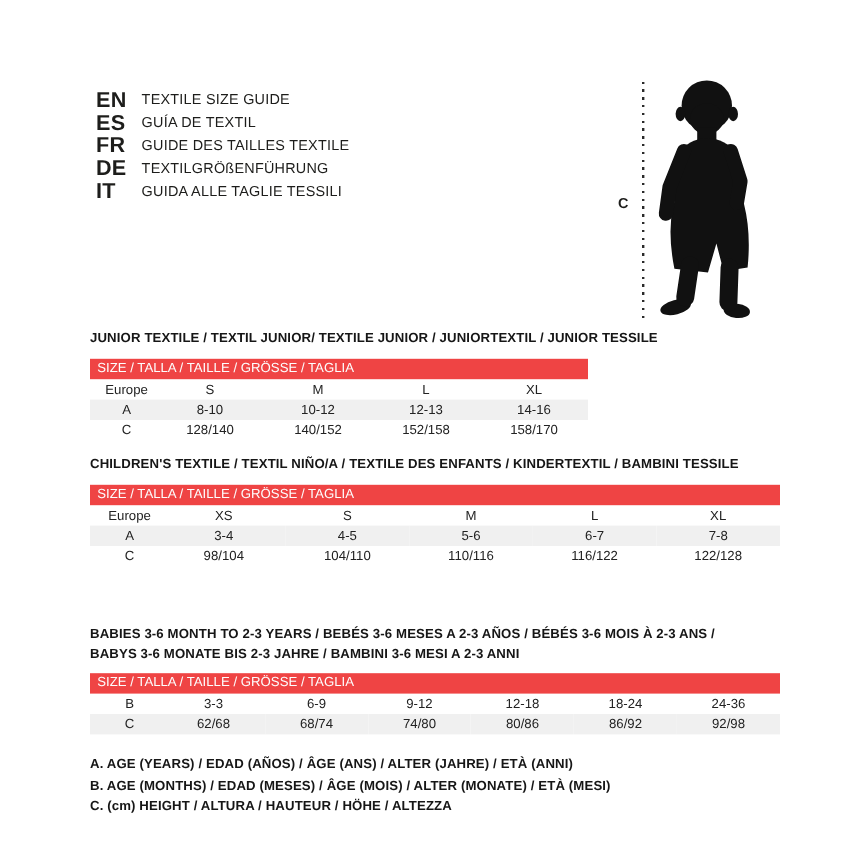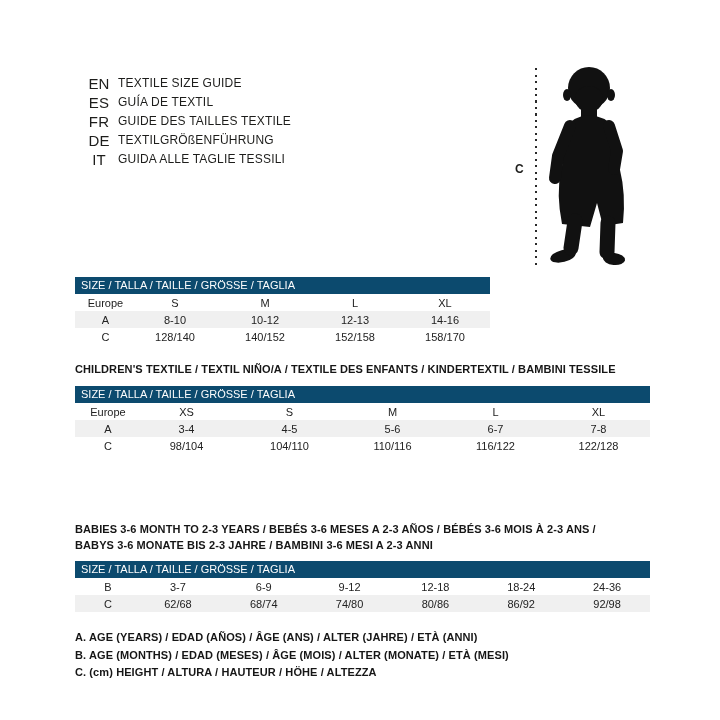--- a/index.html
+++ b/index.html
@@ -4,39 +4,39 @@
 <style>
   html,body{margin:0;padding:0;background:#ffffff;}
   .page{
     position:relative;width:720px;height:720px;background:#ffffff;overflow:hidden;
     font-family:"Liberation Sans","DejaVu Sans",sans-serif;color:#1d1d1b;
   }
 
   
   .lang-list{position:absolute;left:80px;top:74px;}
   .lang-row{display:flex;height:19px;line-height:19px;}
-  .lang-code{width:38px;font-size:15px;font-weight:normal;letter-spacing:.2px;text-align:center;}
+  .lang-code{width:38px;font-size:18px;font-weight:bold;letter-spacing:.2px;}
   .lang-label{font-size:12px;font-weight:normal;letter-spacing:.2px;}
 
   
   .figure{position:absolute;left:515px;top:64px;width:145px;height:212px;}
   .c-label{position:absolute;left:0;top:98px;font-size:12px;font-weight:bold;}
   .dotted-line{
     position:absolute;left:20px;top:4px;width:2px;height:200px;
     background-image:repeating-linear-gradient(to bottom,#2a2a2a 0px,#2a2a2a 2px,transparent 2px,transparent 6.5px);
   }
   .toddler-svg{position:absolute;left:30px;top:2px;}
 
   
   .tbl-section{position:absolute;left:75px;}
   .tbl-title{margin:0;font-size:11px;font-weight:bold;line-height:11px;letter-spacing:.1px;margin-bottom:11px;color:#161616;}
   .tbl-title-2line{margin-bottom:8px;margin-top:36px;}
   .tbl-title-2line .tline{display:block;line-height:16px;}
   .size-bar{
-    height:17px;line-height:17px;background:#0c4a6e;color:#fdfdfd;
+    height:17px;line-height:17px;background:#ef4444;color:#fdfdfd;
     font-size:11px;padding-left:6px;box-sizing:border-box;
   }
   table.size-table{border-collapse:collapse;table-layout:fixed;}
   table.size-table td{
     height:17px;padding:0;font-size:11px;text-align:center;vertical-align:middle;color:#222;
   }
   table.size-table td.lbl{text-align:center;padding-left:6px;}
   tr.shaded td{background:#f0f0f0;}
 
   
@@ -89,20 +89,21 @@
       <g fill="none" stroke="#111111" stroke-width="12" stroke-linecap="round" stroke-linejoin="round">
         <path d="M25,60 L13,90 L10,112"></path>
         <path d="M64,60 L72,85 L69,103"></path>
         <path d="M30,155 L26,182" stroke-width="15"></path>
         <path d="M63,157 L62,186" stroke-width="15"></path>
       </g>
     </svg>
   </div>
 
   <section class="tbl-section" style="top:277px">
+    <h3 class="tbl-title">JUNIOR TEXTILE / TEXTIL JUNIOR/ TEXTILE JUNIOR / JUNIORTEXTIL / JUNIOR TESSILE</h3>
     <div class="size-bar" style="width:415px">SIZE / TALLA / TAILLE / GRÖSSE / TAGLIA</div>
     <table class="size-table" style="width:415px">
       <colgroup>
           <col style="width:55px">
           <col>
           <col>
           <col>
           <col>
         </colgroup>
       <tbody>
@@ -124,21 +125,21 @@
         <td class="lbl">C</td>
         <td>128/140</td>
         <td>140/152</td>
         <td>152/158</td>
         <td>158/170</td>
       </tr>
     </tbody>
       </table>
   </section>
 
-  <section class="tbl-section" style="top:364px">
+  <section class="tbl-section" style="top:382px">
     <h3 class="tbl-title">CHILDREN'S TEXTILE / TEXTIL NIÑO/A / TEXTILE DES ENFANTS / KINDERTEXTIL / BAMBINI TESSILE</h3>
     <div class="size-bar" style="width:575px">SIZE / TALLA / TAILLE / GRÖSSE / TAGLIA</div>
     <table class="size-table" style="width:575px">
       <colgroup>
           <col style="width:60px">
           <col>
           <col>
           <col>
           <col>
           <col>
@@ -184,21 +185,21 @@
           <col>
           <col>
           <col>
           <col>
           <col>
           <col>
         </colgroup>
       <tbody>
           <tr>
         <td class="lbl">B</td>
-        <td>3-7</td>
+        <td>3-3</td>
         <td>6-9</td>
         <td>9-12</td>
         <td>12-18</td>
         <td>18-24</td>
         <td>24-36</td>
       </tr>
       <tr class="shaded">
         <td class="lbl">C</td>
         <td>62/68</td>
         <td>68/74</td>

